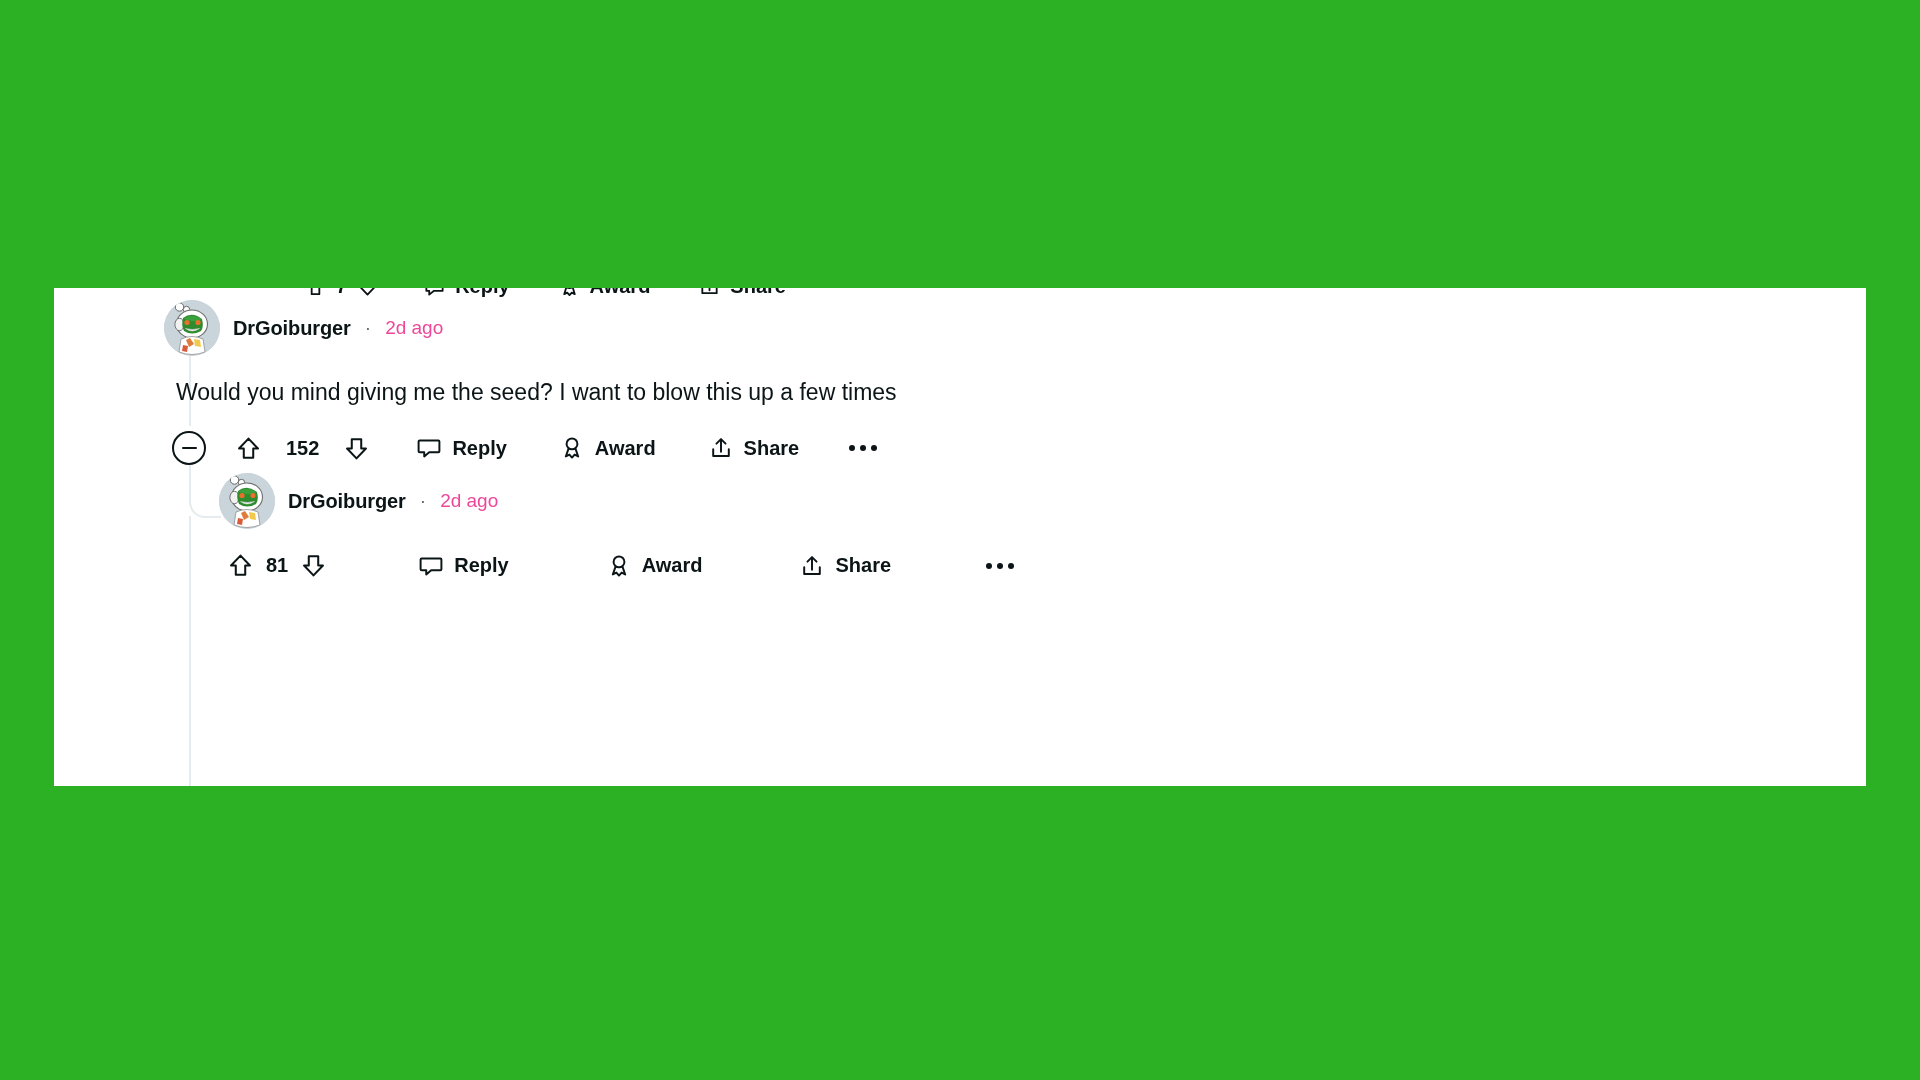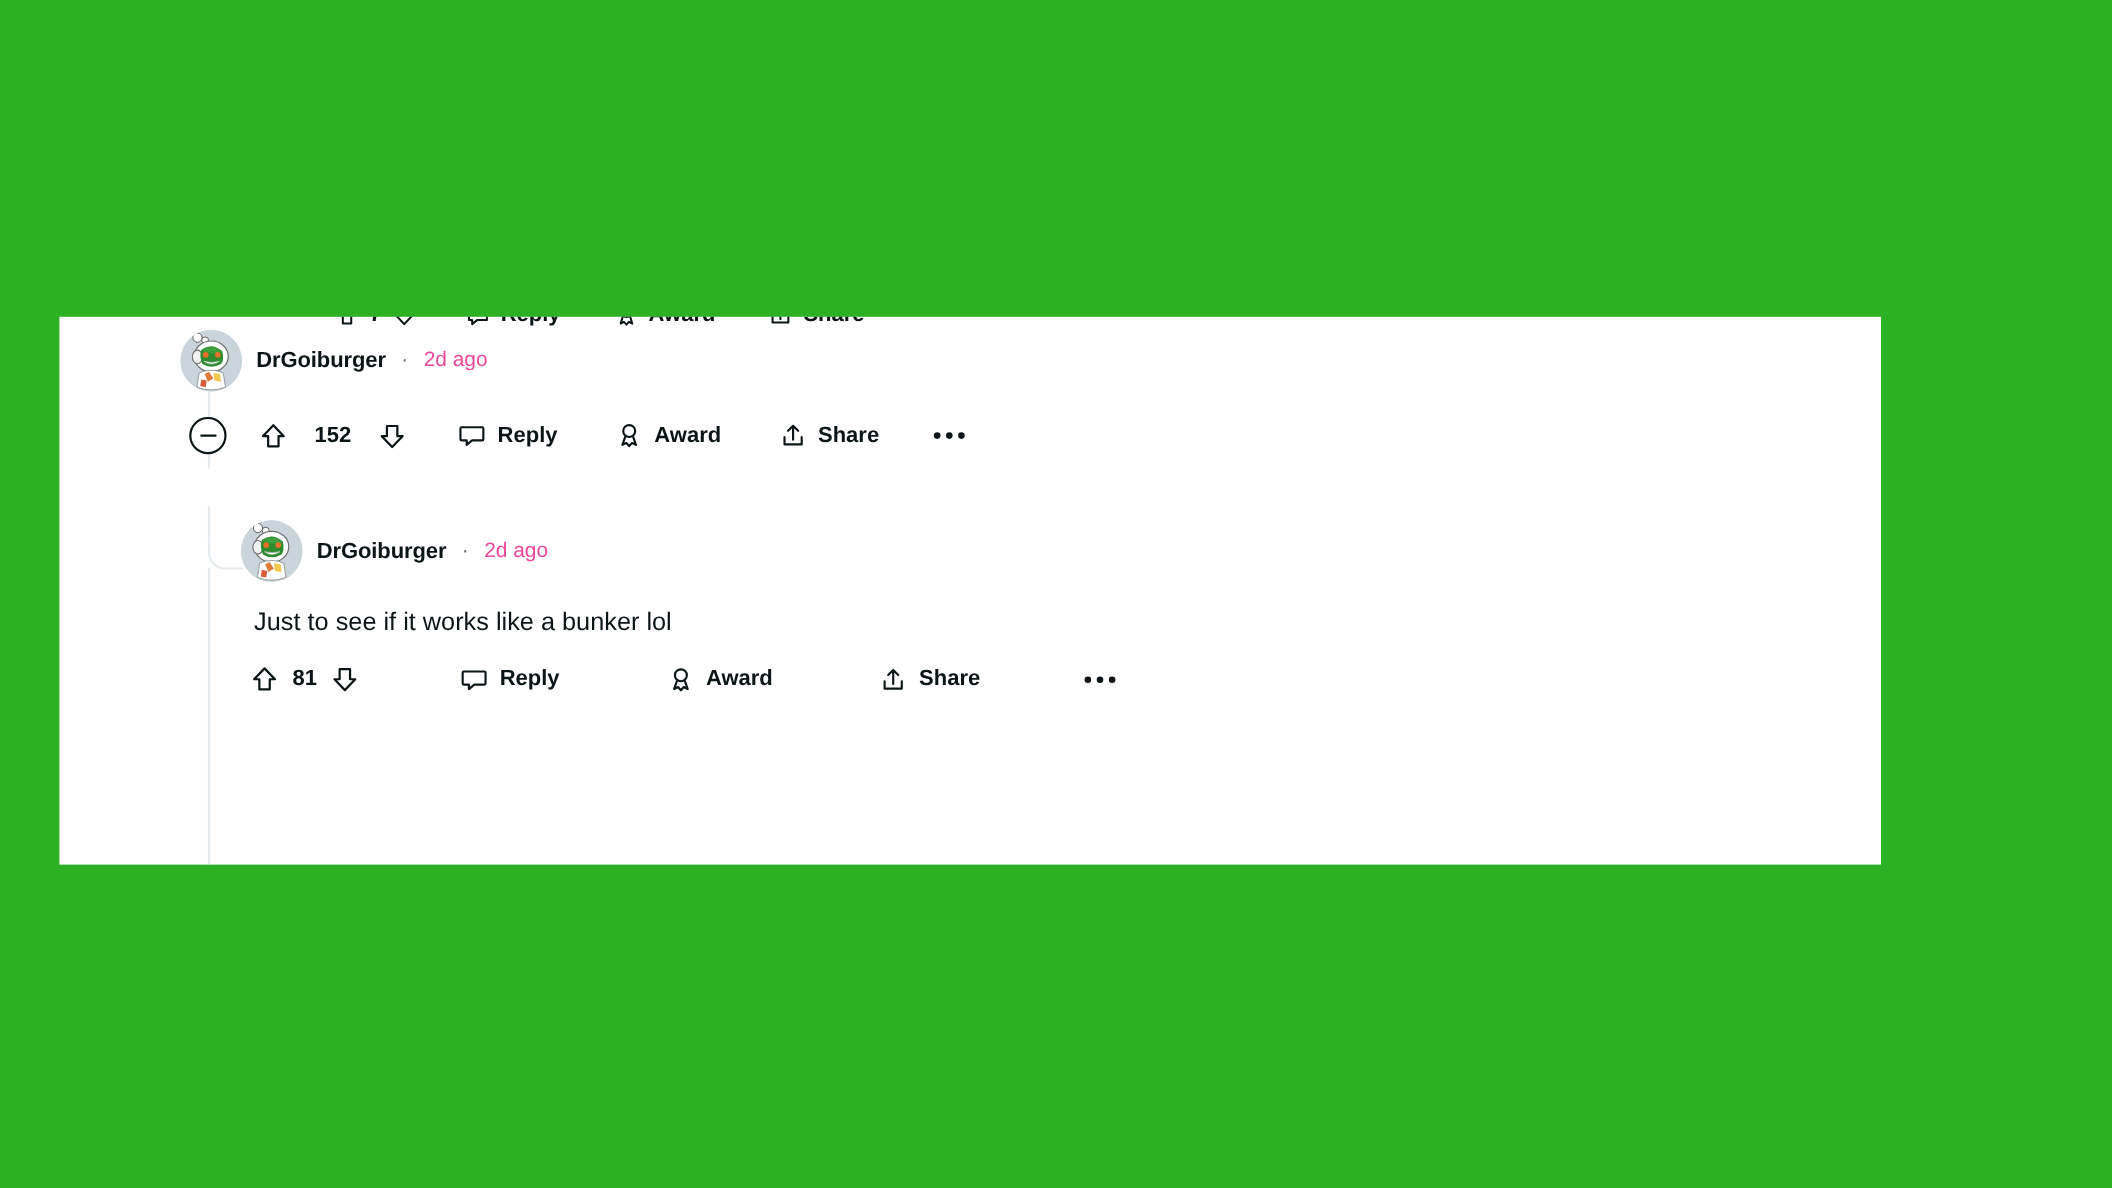--- a/index.html
+++ b/index.html
@@ -13,21 +13,21 @@
     font-family: "Liberation Sans", sans-serif;
     overflow: hidden;
     position: relative;
   }
 
   
   #comment-card {
     position: absolute;
     left: 54px;
     top: 288px;
-    width: 1656px;
+    width: 1812px;
     height: 498px;
     background: #FFFFFF;
     overflow: hidden;
   }
 
   
   .cutoff-row {
     position: absolute;
     left: 0;
     top: -22px;
@@ -223,20 +223,21 @@
           <path d="M22 40 L26 38 L30 44 L25 47 Z" fill="#E07B39"></path>
           <path d="M30 39 L36 40 L37 47 L31 46 Z" fill="#F2C94C"></path>
           <path d="M19 45 L24 46 L23 52 L18 51 Z" fill="#D95C3A"></path>
         </svg>
       </div>
       <span class="username">DrGoiburger</span>
       <span class="meta-dot">·</span>
       <span class="timestamp">2d ago</span>
     </div>
 
+    <div class="comment-body" style="margin-left:12px; margin-top:21px;">Would you mind giving me the seed? I want to blow this up a few times</div>
 
     <div class="actions" style="margin-top:23px; margin-left:8px;">
       <div class="collapse-btn" style="margin-right:29px;">
         <div class="collapse-bar"></div>
       </div>
       <div class="vote-group" style="margin-right:46px;gap:24px;">
         <svg width="27" height="27" viewBox="0 0 24 24" style="cursor:pointer;">
           <path d="M12 3.2 L20.4 12 L16.2 12 L16.2 20.2 L7.8 20.2 L7.8 12 L3.6 12 Z" fill="none" stroke="#0B1416" stroke-width="1.8" stroke-linejoin="round"></path>
         </svg>
         <span class="vote-count">152</span>
@@ -294,21 +295,20 @@
           <path d="M22 40 L26 38 L30 44 L25 47 Z" fill="#E07B39"></path>
           <path d="M30 39 L36 40 L37 47 L31 46 Z" fill="#F2C94C"></path>
           <path d="M19 45 L24 46 L23 52 L18 51 Z" fill="#D95C3A"></path>
         </svg>
       </div>
       <span class="username">DrGoiburger</span>
       <span class="meta-dot">·</span>
       <span class="timestamp">2d ago</span>
     </div>
 
-    <div class="comment-body" style="margin-left:12px; margin-top:21px;">Just to see if it works like a bunker lol</div>
 
     <div class="actions" style="margin-top:23px; margin-left:8px;gap:45px;">
       <div class="vote-group" style="margin-right:46px;">
         <svg width="27" height="27" viewBox="0 0 24 24" style="cursor:pointer;">
           <path d="M12 3.2 L20.4 12 L16.2 12 L16.2 20.2 L7.8 20.2 L7.8 12 L3.6 12 Z" fill="none" stroke="#0B1416" stroke-width="1.8" stroke-linejoin="round"></path>
         </svg>
         <span class="vote-count">81</span>
         <svg width="27" height="27" viewBox="0 0 24 24" style="cursor:pointer;">
           <path d="M12 20.8 L3.6 12 L7.8 12 L7.8 3.8 L16.2 3.8 L16.2 12 L20.4 12 Z" fill="none" stroke="#0B1416" stroke-width="1.8" stroke-linejoin="round"></path>
         </svg>

